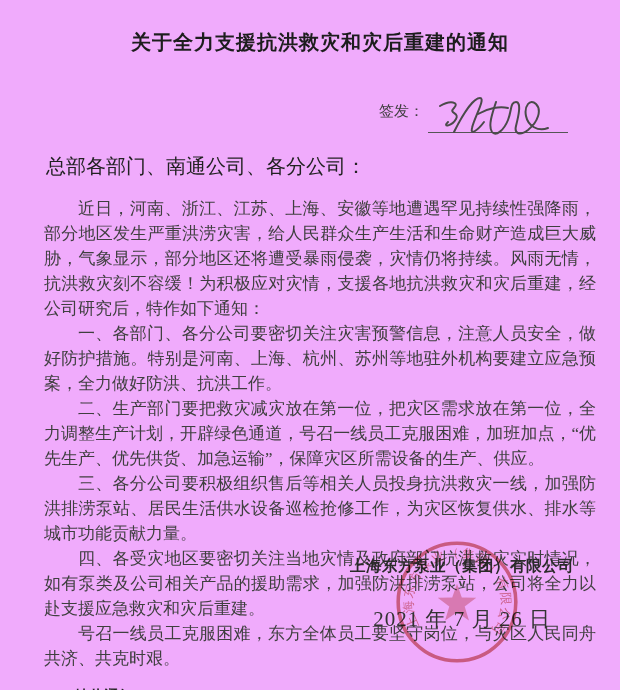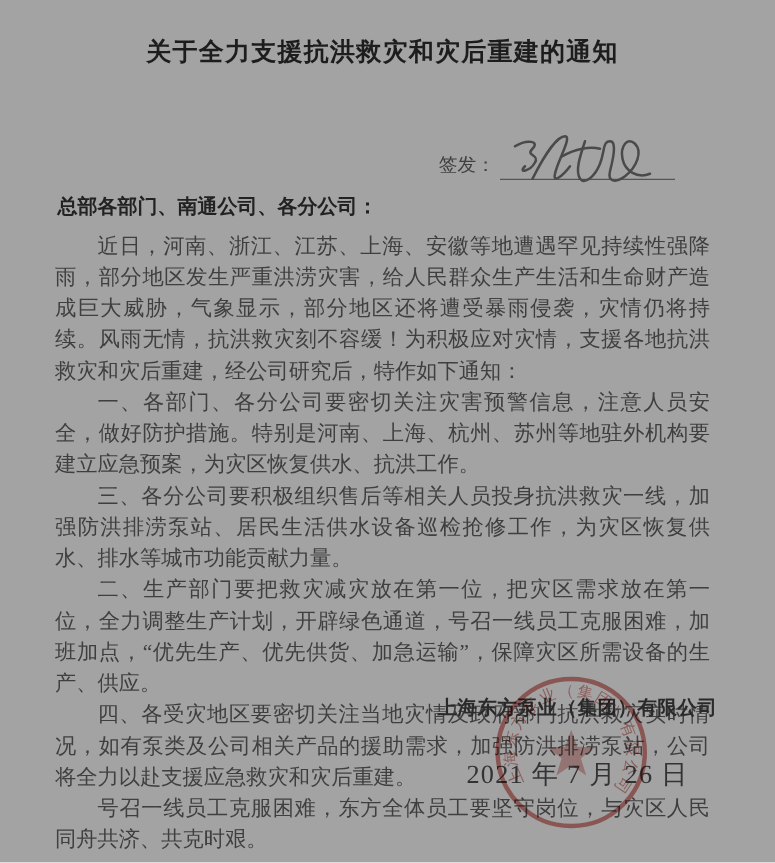--- a/index.html
+++ b/index.html
@@ -5,40 +5,39 @@
   html, body {
     margin: 0;
     padding: 0;
     background: #fdfdfd;
   }
   .page {
     position: relative;
     width: 620px;
     height: 690px;
     box-sizing: border-box;
-    background: #a3a3a3;
-    padding: 24px 52px 0 44px;
+    background: #f0abfc;
+    padding: 24px 24px 0 44px;
     font-family: "Liberation Serif", serif;
     color: #3f3f3f;
     overflow: hidden;
   }
   .title {
     margin: 4px 0 0 0;
     text-align: center;
     font-family: "Liberation Sans", sans-serif;
     font-weight: bold;
     font-size: 20px;
     line-height: 28px;
     color: #1d1d1d;
     letter-spacing: 1px;
   }
   .sign-row {
     display: flex;
     justify-content: flex-end;
-    align-items: flex-end;
     margin: 46px 28px 10px 0;
     height: 42px;
   }
   .sign-label {
     font-size: 15px;
     color: #3f3f3f;
     padding-bottom: 2px;
   }
   .sign-line {
     position: relative;
@@ -49,25 +48,25 @@
     margin-left: 4px;
   }
   .signature-svg {
     position: absolute;
     left: 2px;
     bottom: -8px;
     overflow: visible;
   }
   .salutation {
     font-family: "Liberation Sans", sans-serif;
-    font-weight: bold;
-    font-size: 16px;
+    font-weight: normal;
+    font-size: 20px;
     line-height: 24px;
     color: #222;
-    margin: 2px 0 6px 2px;
+    margin: 2px 0 18px 2px;
   }
   .para {
     margin: 0;
     text-indent: 2em;
     font-size: 17px;
     line-height: 25px;
     text-align: justify;
     color: #3f3f3f;
   }
   .closing {
@@ -127,23 +126,23 @@
           <path d="M48,22 C58,16 70,14 78,16"></path>
           <path d="M66,10 C62,22 58,34 62,40 C66,45 74,38 78,28 C82,18 80,10 86,10 C92,10 88,26 86,34 C84,42 90,44 98,38 C108,30 112,18 106,12 C100,6 94,14 96,24 C98,34 108,40 118,36"></path>
         </g>
       </svg>
     </span>
   </div>
 
   <div class="salutation">总部各部门、南通公司、各分公司：</div>
 
   <p class="para">近日，河南、浙江、江苏、上海、安徽等地遭遇罕见持续性强降雨，部分地区发生严重洪涝灾害，给人民群众生产生活和生命财产造成巨大威胁，气象显示，部分地区还将遭受暴雨侵袭，灾情仍将持续。风雨无情，抗洪救灾刻不容缓！为积极应对灾情，支援各地抗洪救灾和灾后重建，经公司研究后，特作如下通知：</p>
-  <p class="para">一、各部门、各分公司要密切关注灾害预警信息，注意人员安全，做好防护措施。特别是河南、上海、杭州、苏州等地驻外机构要建立应急预案，为灾区恢复供水、抗洪工作。</p>
+  <p class="para">一、各部门、各分公司要密切关注灾害预警信息，注意人员安全，做好防护措施。特别是河南、上海、杭州、苏州等地驻外机构要建立应急预案，全力做好防洪、抗洪工作。</p>
+  <p class="para">二、生产部门要把救灾减灾放在第一位，把灾区需求放在第一位，全力调整生产计划，开辟绿色通道，号召一线员工克服困难，加班加点，“优先生产、优先供货、加急运输”，保障灾区所需设备的生产、供应。</p>
   <p class="para">三、各分公司要积极组织售后等相关人员投身抗洪救灾一线，加强防洪排涝泵站、居民生活供水设备巡检抢修工作，为灾区恢复供水、排水等城市功能贡献力量。</p>
-  <p class="para">二、生产部门要把救灾减灾放在第一位，把灾区需求放在第一位，全力调整生产计划，开辟绿色通道，号召一线员工克服困难，加班加点，“优先生产、优先供货、加急运输”，保障灾区所需设备的生产、供应。</p>
   <p class="para">四、各受灾地区要密切关注当地灾情及政府部门抗洪救灾实时情况，如有泵类及公司相关产品的援助需求，加强防洪排涝泵站，公司将全力以赴支援应急救灾和灾后重建。</p>
   <p class="para">号召一线员工克服困难，东方全体员工要坚守岗位，与灾区人民同舟共济、共克时艰。</p>
 
   <p class="closing">特此通知</p>
 
   <div class="sign-block">
     <div class="company-name">上海东方泵业（集团）有限公司</div>
     <div class="issue-date">2021 年 7 月 26 日</div>
   </div>
 

